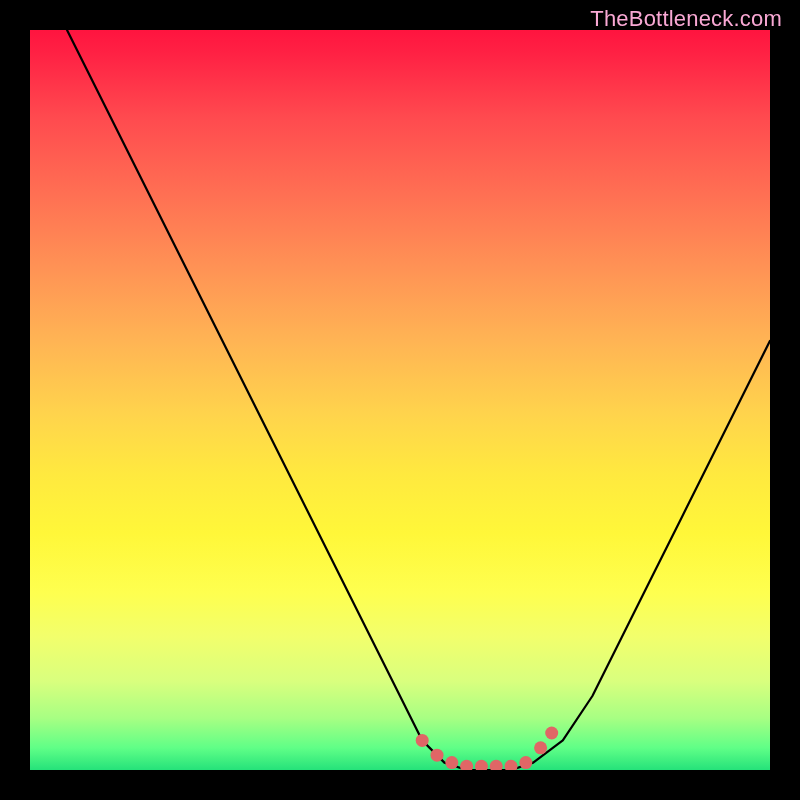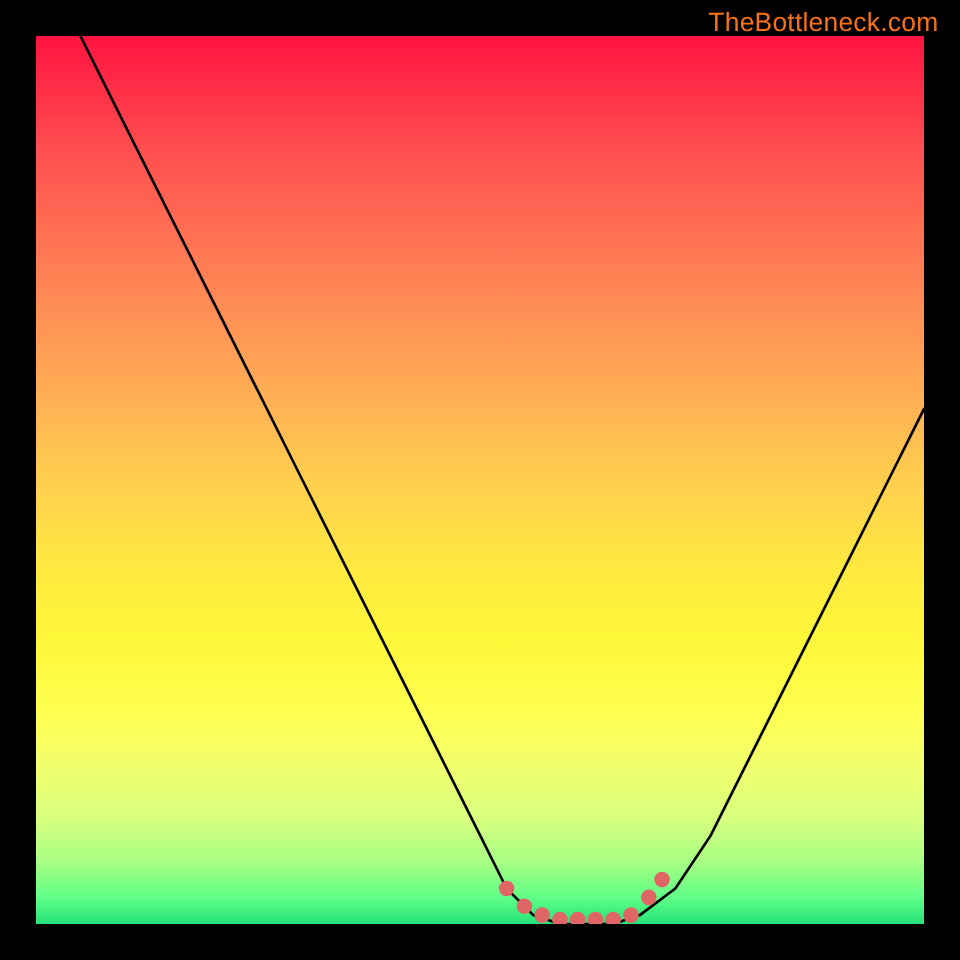--- a/index.html
+++ b/index.html
@@ -47,21 +47,21 @@
     left: 30px;
     top: 30px;
     width: 740px;
     height: 740px;
     pointer-events: none;
   }
   .attribution {
     position: absolute;
     top: 6px;
     right: 18px;
-    color: #f97316;
+    color: #f9a8d4;
     font-size: 22px;
     letter-spacing: 0.2px;
     font-weight: 400;
   }
 </style>
 </head>
 <body>
 
 <div class="canvas">
   <div class="attribution">TheBottleneck.com</div>

